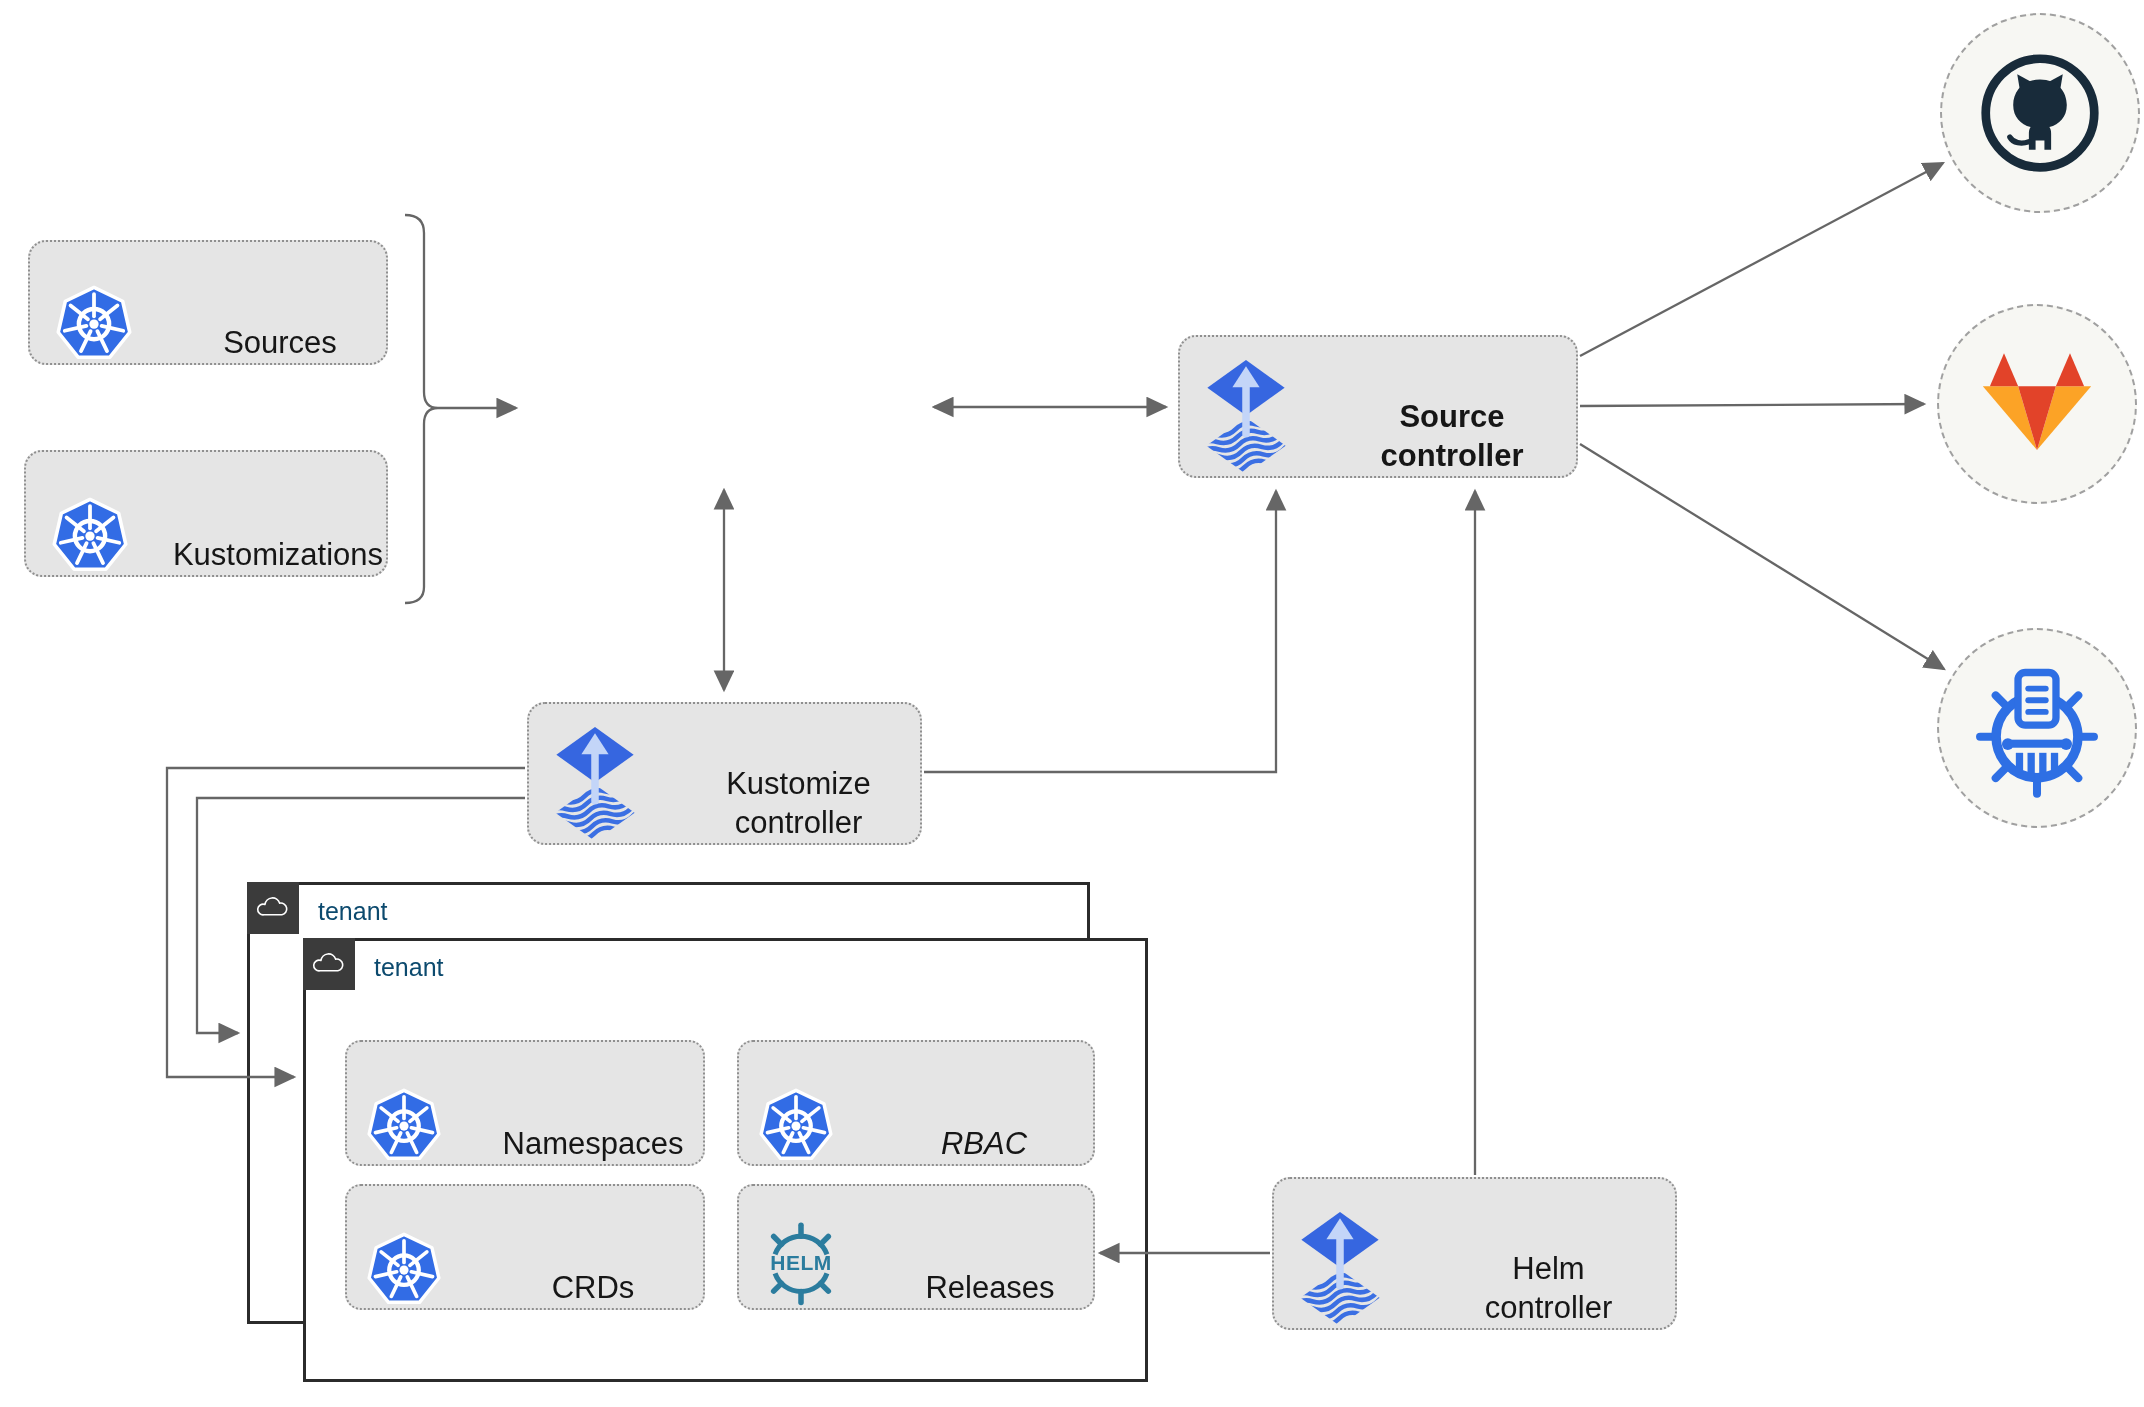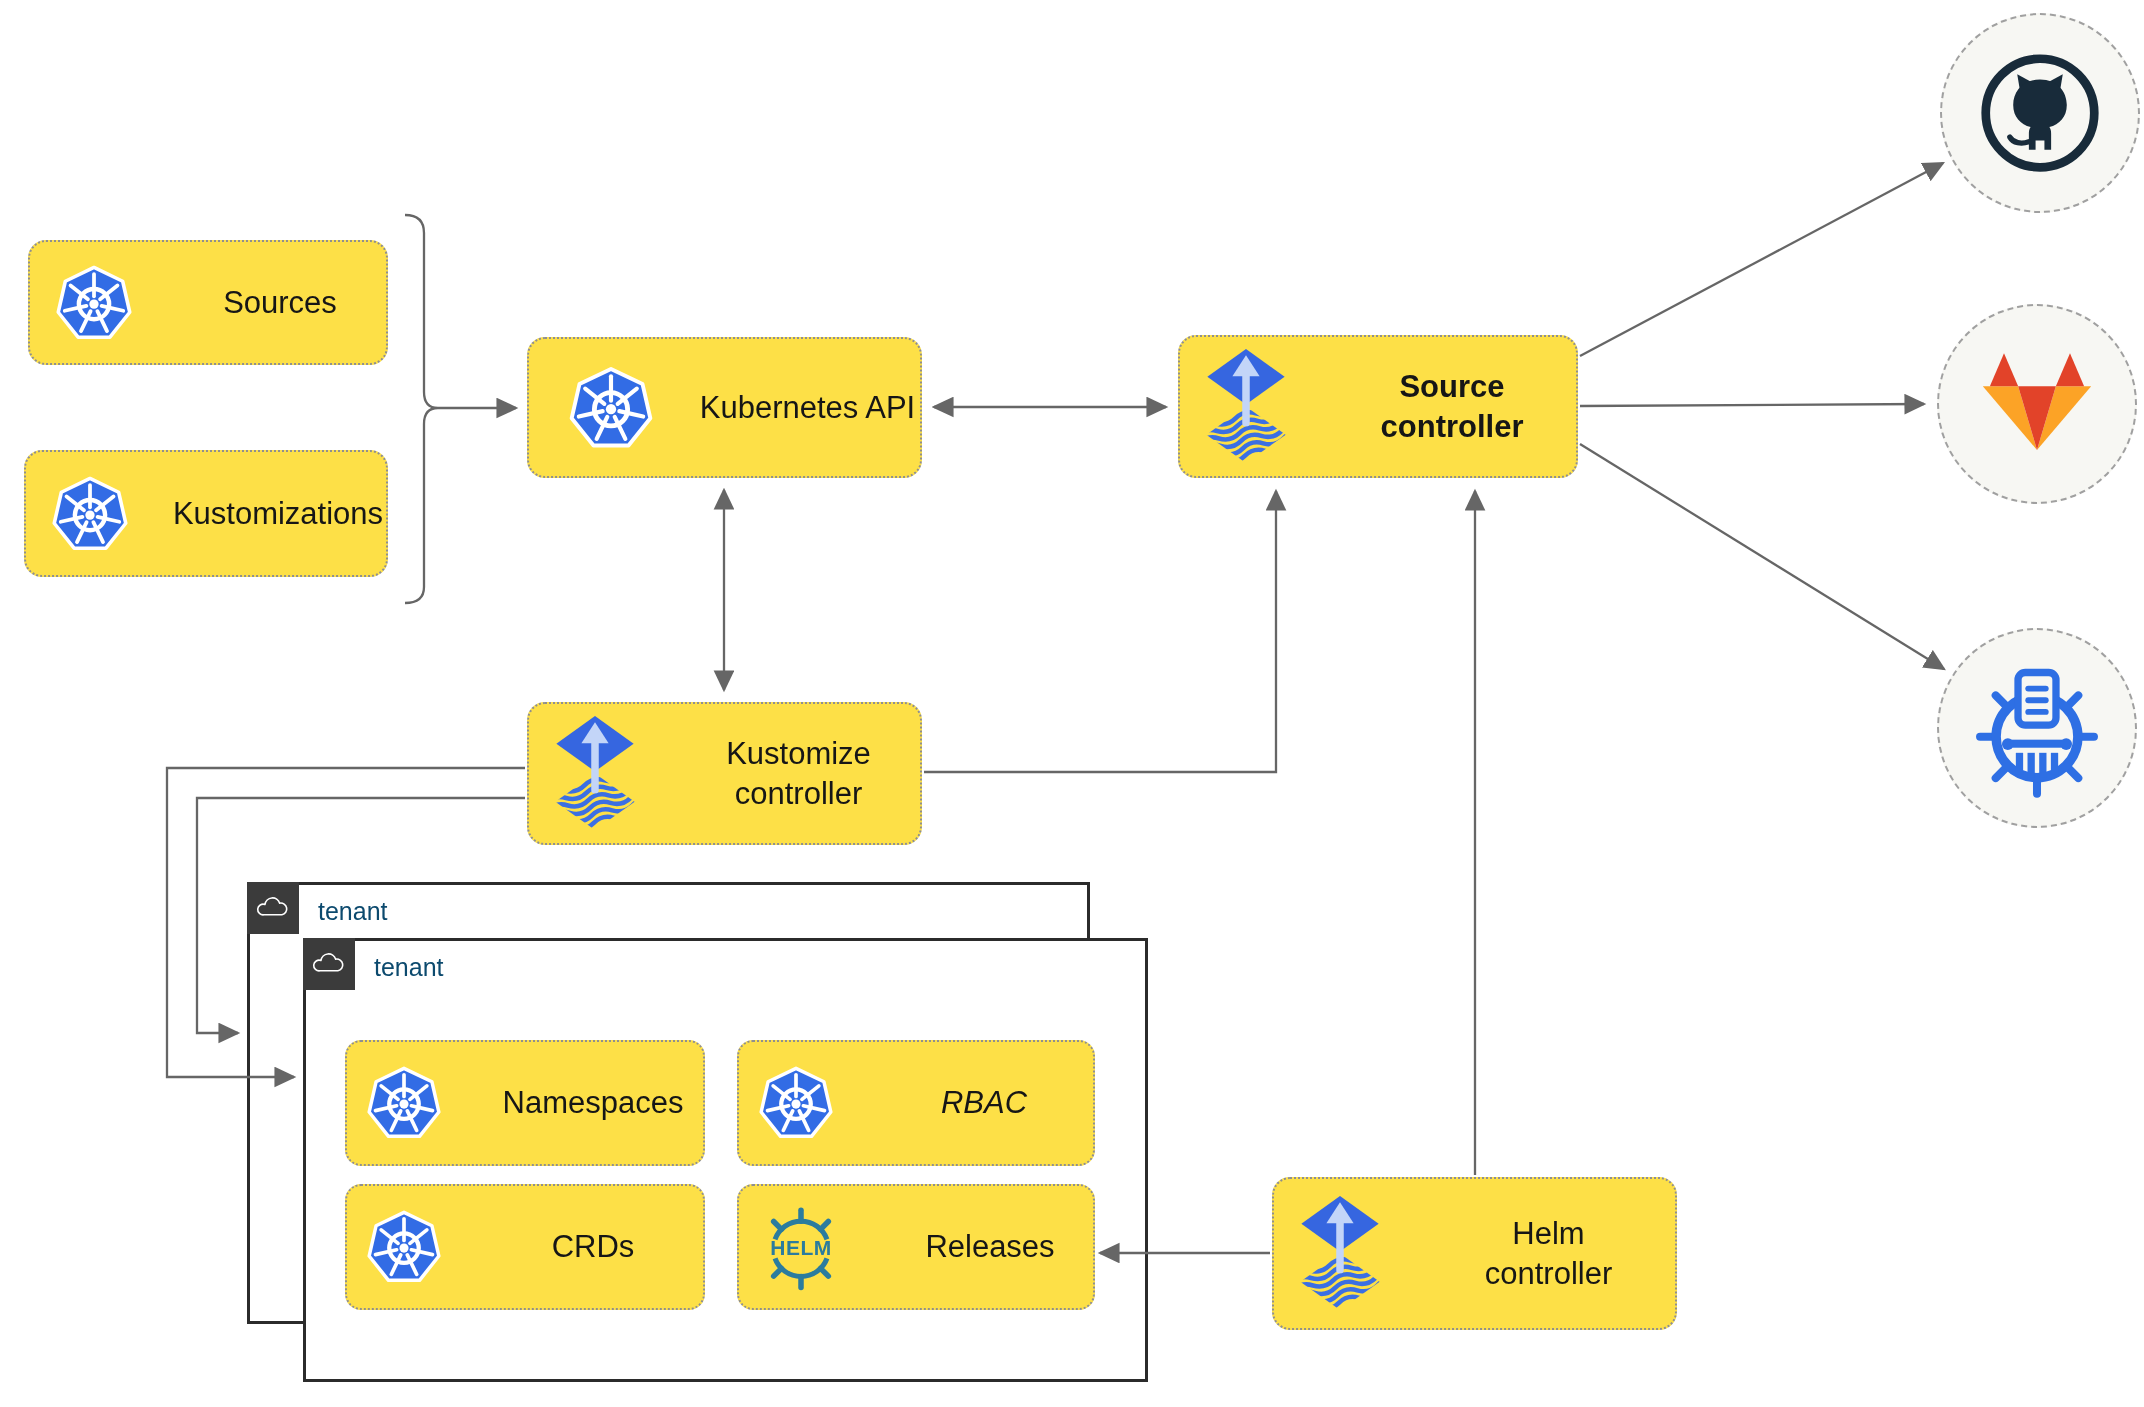--- a/index.html
+++ b/index.html
@@ -1,22 +1,22 @@
 <!DOCTYPE html>
 <html><head>
 <meta charset="utf-8">
 <style>
   html,body{margin:0;padding:0;background:#fff;}
   #canvas{position:relative;width:2144px;height:1407px;background:#ffffff;
           font-family:"Liberation Sans",sans-serif;overflow:hidden;}
 
   
-  .node{position:absolute;box-sizing:border-box;background:#fde047;
+  .node{position:absolute;box-sizing:border-box;background:#e5e5e5;
         border:2px dotted #8f8f8f;border-radius:18px;
-        display:flex;align-items:center;z-index:3;gap:40px;}
+        display:flex;align-items:flex-end;z-index:3;gap:40px;}
   .node .lbl{flex:1;display:flex;justify-content:center;align-items:center;
              font-size:31px;color:#161616;line-height:1.28;text-align:center;}
   .node.two-line .lbl span{max-width:205px;display:block;}
   .icon{flex:0 0 auto;margin-left:24px;line-height:0;}
 
   
   .tenant{position:absolute;box-sizing:border-box;background:#ffffff;
           border:3px solid #2b2b2b;}
   .tenant-tab{position:absolute;left:-3px;top:-3px;width:52px;height:52px;
               background:#3b3b3b;display:flex;align-items:center;justify-content:center;}
@@ -175,29 +175,20 @@
   <div class="node" style="left:24px;top:450px;width:364px;height:127px;">
     <span class="icon">
       <svg width="80" height="80">
           <use href="#sym-k8s"></use>
         </svg></span>
     <div class="lbl">
         <span>Kustomizations</span>
       </div>
   </div>
 
-  <div class="node" style="left:527px;top:337px;width:395px;height:141px;">
-    <span class="icon" style="margin-left:38px">
-      <svg width="88" height="88">
-          <use href="#sym-k8s"></use>
-        </svg></span>
-    <div class="lbl">
-        <span>Kubernetes API</span>
-      </div>
-  </div>
 
   <div class="node two-line" style="left:1178px;top:335px;width:400px;height:143px;font-weight:bold;">
     <span class="icon">
       <svg width="84" height="117">
           <use href="#sym-flux"></use>
         </svg></span>
     <div class="lbl">
         <span>Source controller</span>
       </div>
   </div>

